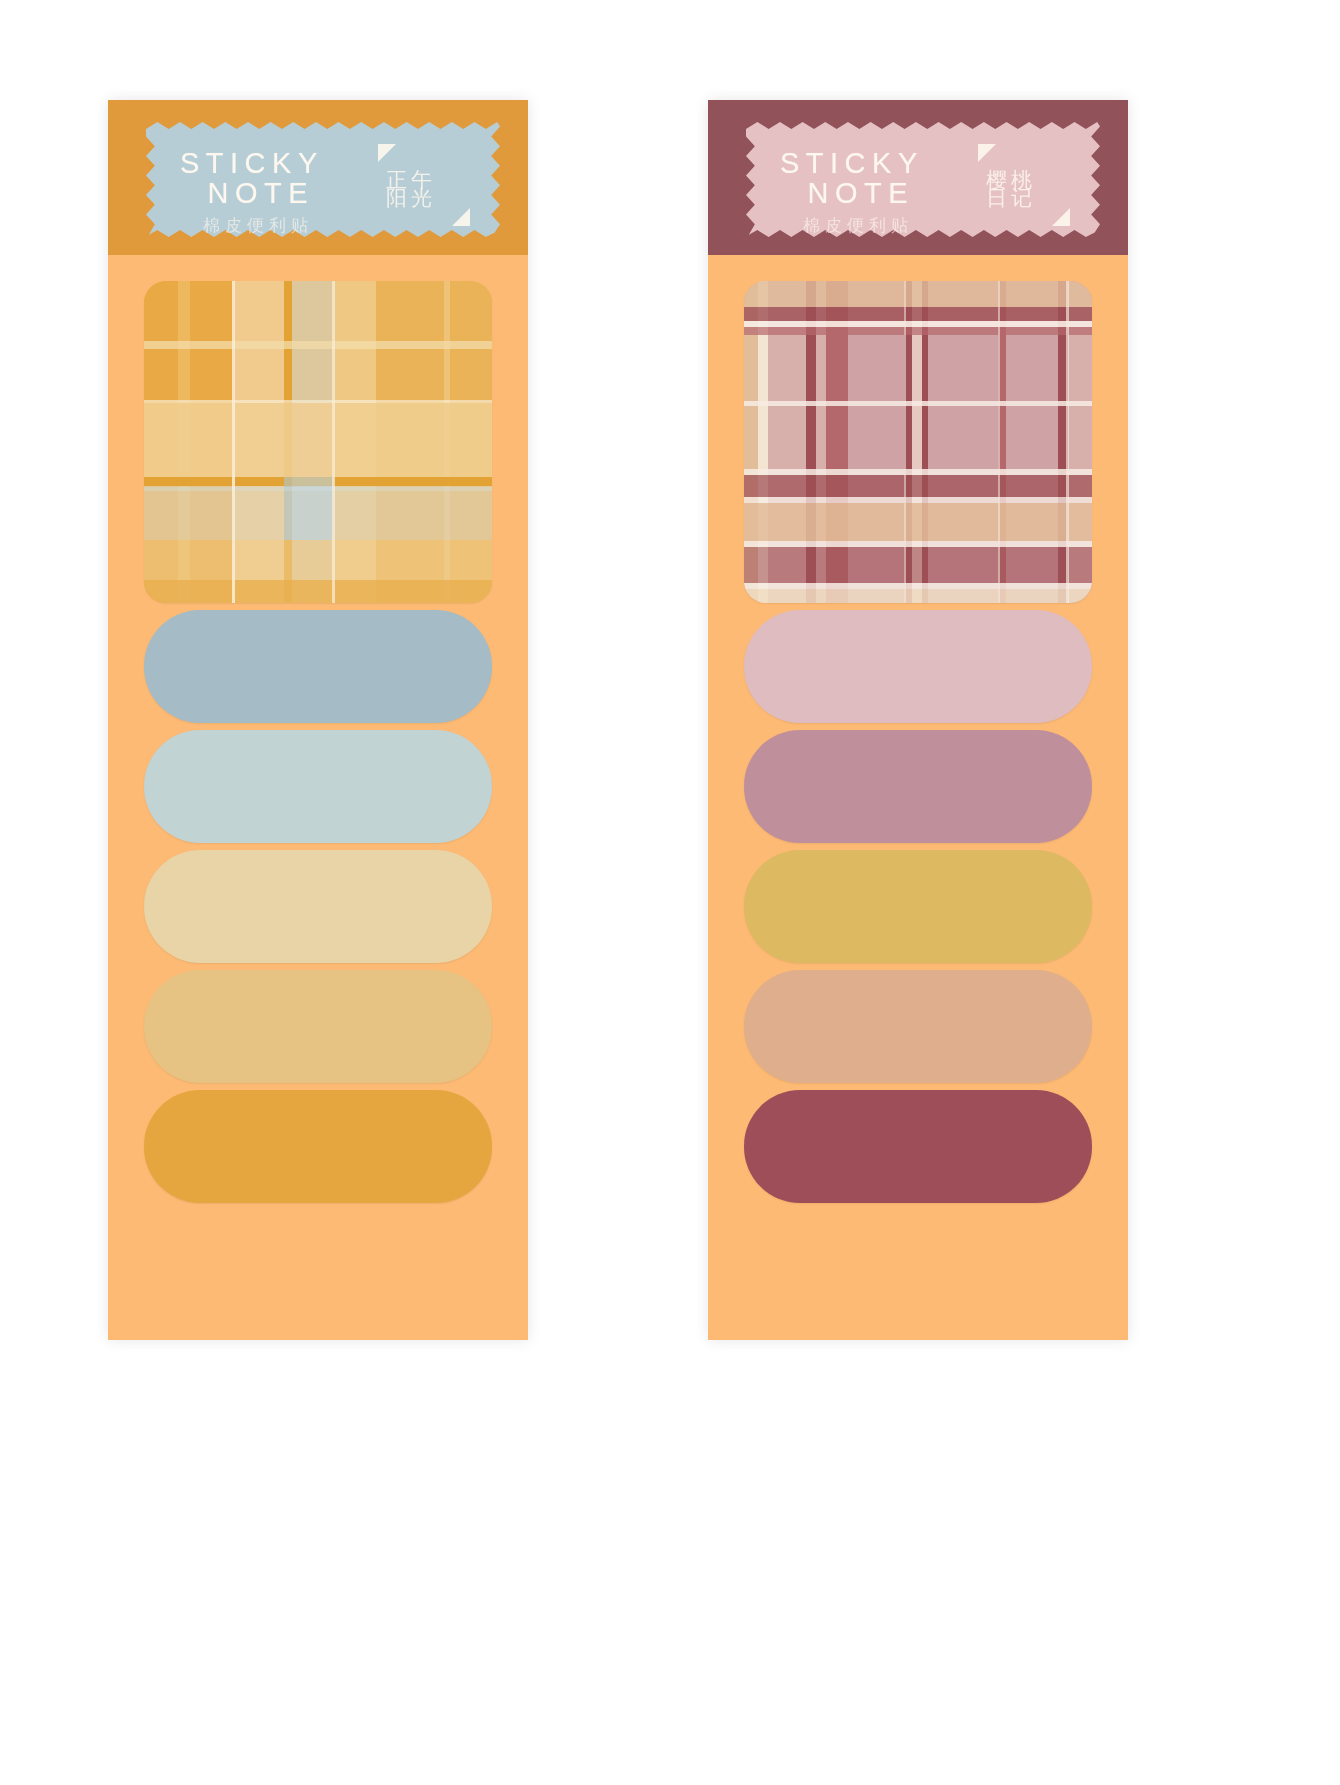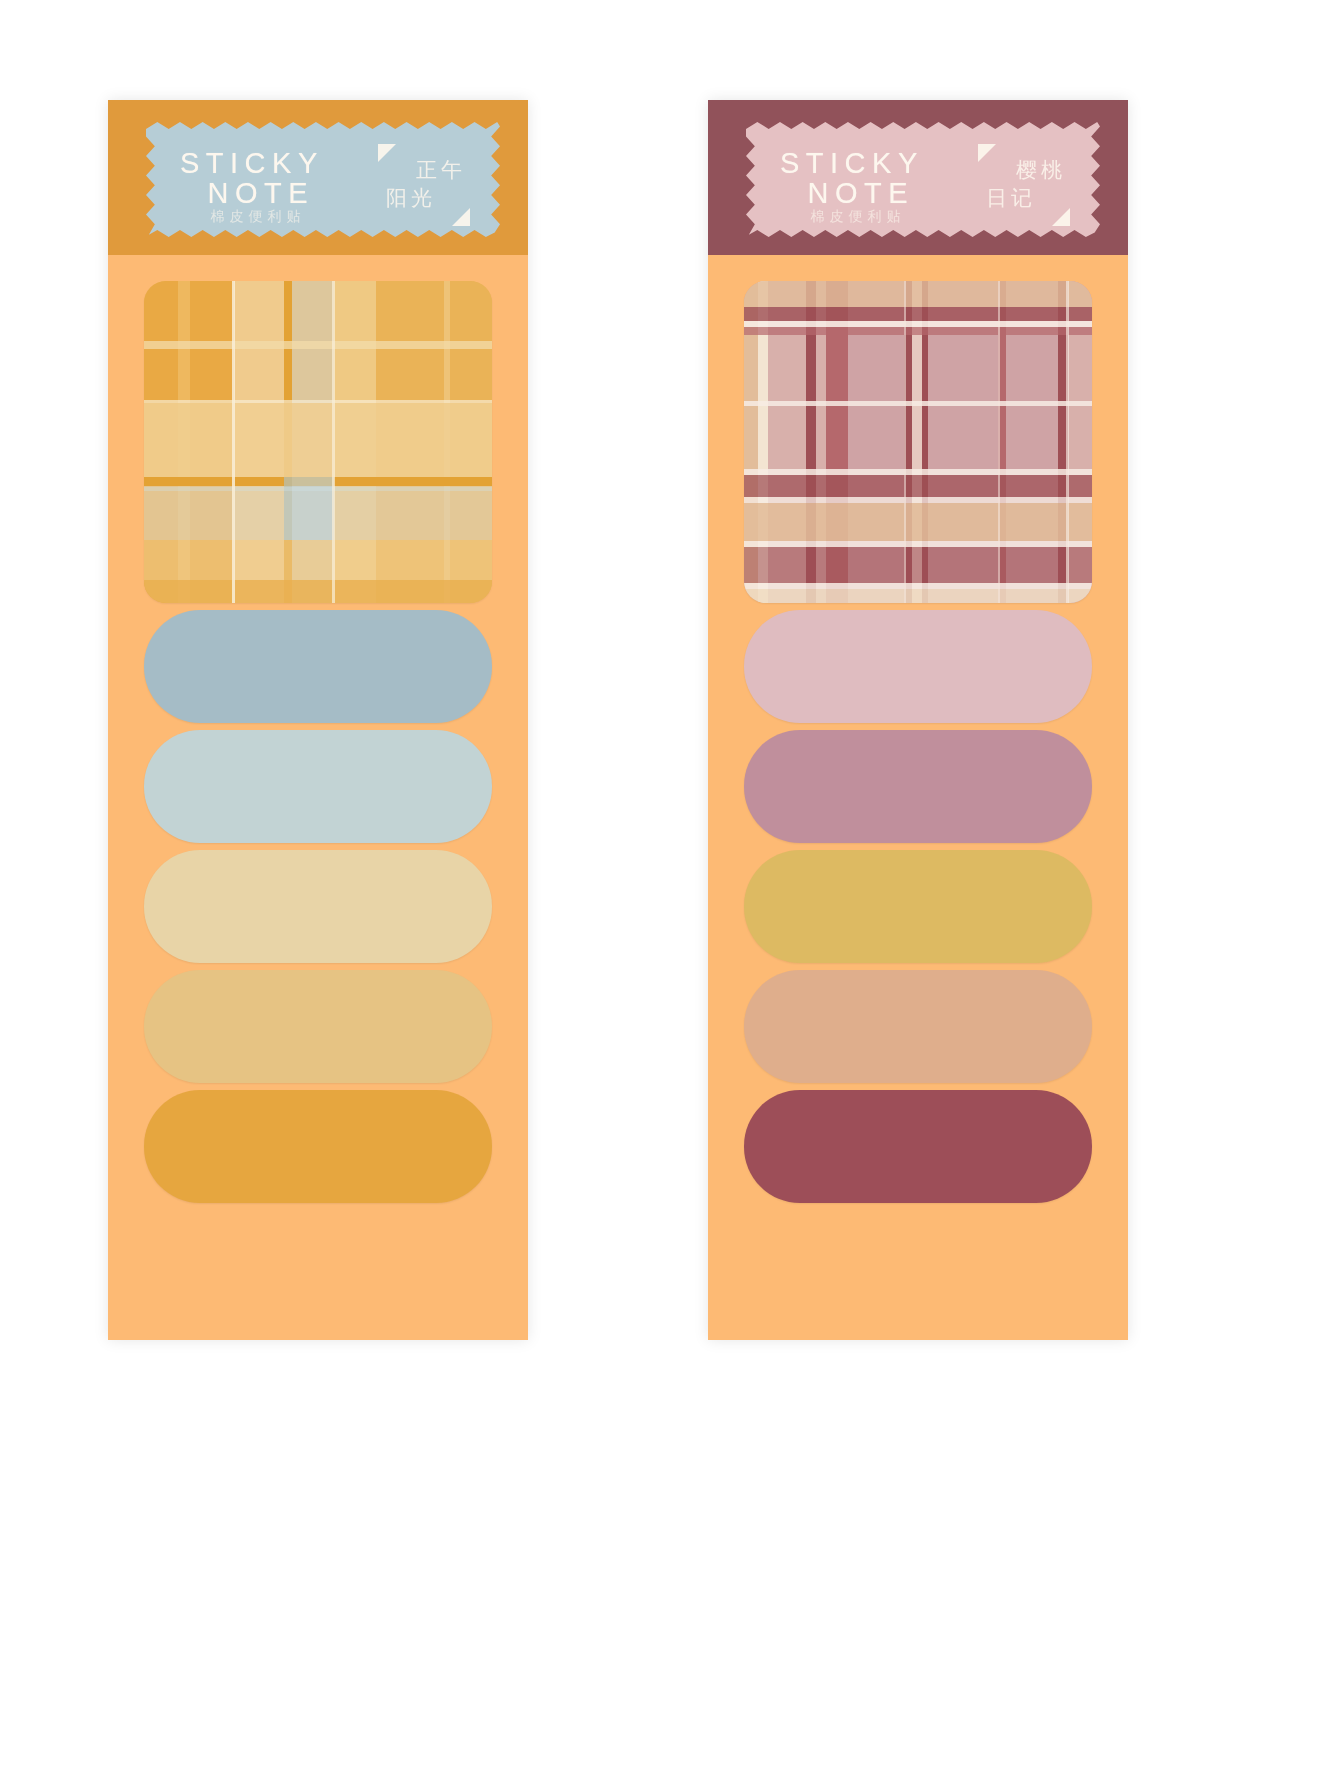--- a/index.html
+++ b/index.html
@@ -81,41 +81,41 @@
     display:block;
     font-size:29px;
     letter-spacing:6.5px;
     font-weight:400;
     color:#fdf7ee;
     text-shadow:0 0 1px rgba(255,255,255,0.5);
   }
   .brand .l2{margin-left:18px;}
   .brand .cn{
     display:block;
-    font-size:14px;
+    font-size:17px;
     letter-spacing:5px;
-    margin-top:1px;
+    margin-top:9px;
     margin-left:12px;
     opacity:0.62;
     color:#fdf7ee;
   }
   .flavor{
     position:absolute;
     right:34px;top:26px;
     width:86px;height:72px;
   }
   .flavor .cn-line{
     position:absolute;
     left:6px;
     font-size:21px;
     letter-spacing:4px;
     color:#fdf7ee;
     opacity:0.85;
   }
-  .flavor .cn-line.a{top:8px;margin-left:30px;}
+  .flavor .cn-line.a{top:18px;}
   .flavor .cn-line.b{top:36px;}
   .tri{position:absolute;width:0;height:0;}
   .tri.tl{
     left:-2px;top:-4px;
     border-left:18px solid #fdf7ee;
     border-bottom:18px solid transparent;
     opacity:0.92;
   }
   .tri.br{
     right:-4px;bottom:-6px;

